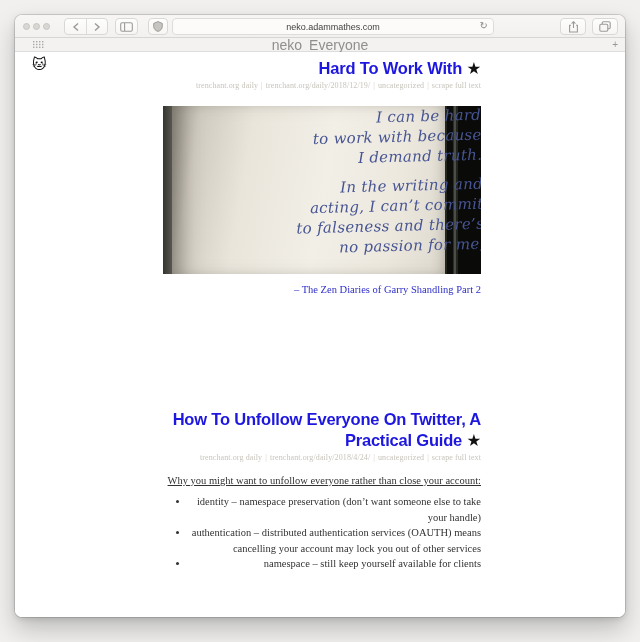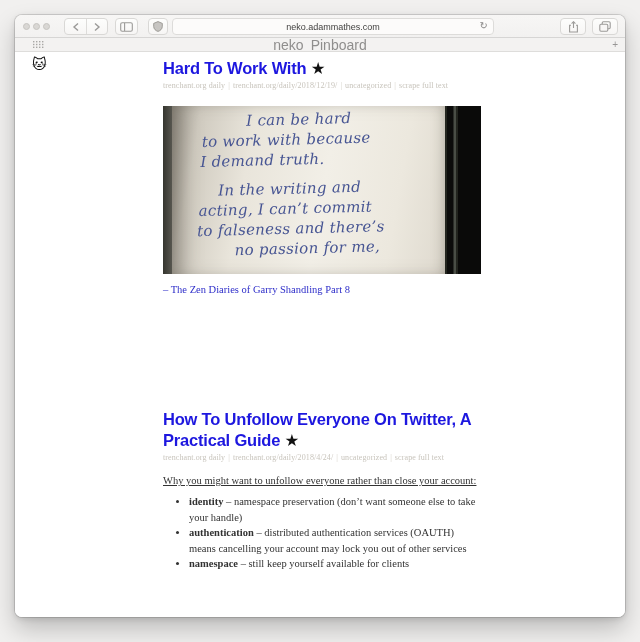--- a/index.html
+++ b/index.html
@@ -50,21 +50,21 @@
     position:relative; height:14px; background:#f3f2f1; border-bottom:1px solid #dedddb;
     display:flex; align-items:center; justify-content:center;
   }
   .favbar .grid-ic { position:absolute; left:18px; top:3px; }
   .fav-items { display:flex; gap:7px; font-size:14px; color:#8f8e8d; }
   .fav-plus { position:absolute; right:7px; top:0; font-size:10px; color:#979695; line-height:14px; }
   
   .content { position:relative; height:565px; background:#fff; overflow:hidden; }
   .cat { position:absolute; left:17px; top:4px; font-size:14px;
          font-family:"DejaVu Sans", sans-serif; }
-  .main { position:absolute; left:148px; top:0; width:318px; }
+  .main { position:absolute; left:148px; top:0; width:318px;text-align:right; }
   h1.post-title {
     margin:0; font-size:16.5px; line-height:20px; font-weight:bold;
     color:#1d17df; letter-spacing:-0.2px; font-family:"Liberation Sans", sans-serif;
   }
   h1.pt1 { margin-top:6px; }
   h1.pt2 { margin-top:112px; line-height:21px; }
   .star { color:#111; font-family:"DejaVu Sans", sans-serif; font-weight:normal; }
   .postmeta {
     margin-top:2px; font-family:"Liberation Serif", serif; font-size:8px; letter-spacing:.1px;
     color:#c8c4bc; white-space:nowrap;
@@ -93,21 +93,21 @@
   
   .caption {
     margin-top:9px; font-family:"Liberation Serif", serif; font-size:10.5px; line-height:14px;
     color:#2d2dc9;
   }
   .bodytext { font-family:"Liberation Serif", serif; font-size:10.5px; line-height:17px; color:#323232; }
   p.para1 { margin:16px 0 0 0; }
   p.para2 { margin:10px 0 0 0;text-decoration:underline; }
   ul.bullets { margin:5px 0 0 0; padding:0 0 0 26px; line-height:15.5px; }
   ul.bullets li { margin:0; }
-  ul.bullets b { font-weight:bold; }
+  ul.bullets b { font-weight:normal; }
   
   svg { display:block; }
 </style>
 </head>
 <body>
 
 <div class="window">
 
   <div class="toolbar">
     <div class="traffic">
@@ -177,21 +177,21 @@
             <rect x="9" y="2.8" width="1.4" height="1.4"></rect>
           <rect x="0" y="5.6" width="1.4" height="1.4"></rect>
             <rect x="3" y="5.6" width="1.4" height="1.4"></rect>
             <rect x="6" y="5.6" width="1.4" height="1.4"></rect>
             <rect x="9" y="5.6" width="1.4" height="1.4"></rect>
         </g>
       </svg>
     </span>
     <div class="fav-items">
       <span>neko</span>
-      <span>Pinboard</span>
+      <span>Everyone</span>
     </div>
     <span class="fav-plus">+</span>
   </div>
 
   <div class="content">
     <span class="cat">🐱</span>
 
     <div class="main">
 
       <h1 class="post-title pt1"><span>Hard To Work With</span> <span class="star">★</span></h1>
@@ -205,21 +205,21 @@
           <div class="hw1">I can be hard</div>
           <div class="hw2">to work with because</div>
           <div class="hw3">I demand truth.</div>
           <div class="hw4">In the writing and</div>
           <div class="hw5">acting, I can’t commit</div>
           <div class="hw6">to falseness and there’s</div>
           <div class="hw7">no passion for me,</div>
         </div>
       </div>
 
-      <div class="caption">– The Zen Diaries of Garry Shandling Part 8</div>
+      <div class="caption">– The Zen Diaries of Garry Shandling Part 2</div>
 
       <h1 class="post-title pt2"><span>How To Unfollow Everyone On Twitter, A Practical Guide</span> <span class="star">★</span></h1>
       <div class="postmeta"><span>trenchant.org daily</span><span class="sep">|</span><span>trenchant.org/daily/2018/4/24/</span><span class="sep">|</span><span>uncategorized</span><span class="sep">|</span><span>scrape full text</span></div>
 
 
       <p class="bodytext para2">Why you might want to unfollow everyone rather than close your account:</p>
 
       <ul class="bullets bodytext">
         <li><b>identity</b><span> – namespace preservation (don’t want someone else to take your handle)</span></li>
         <li><b>authentication</b><span> – distributed authentication services (OAUTH) means cancelling your account may lock you out of other services</span></li>

